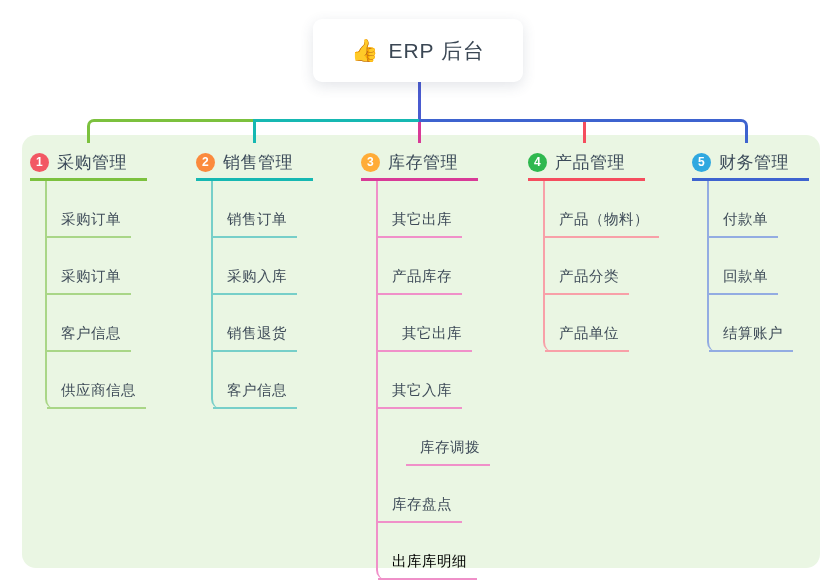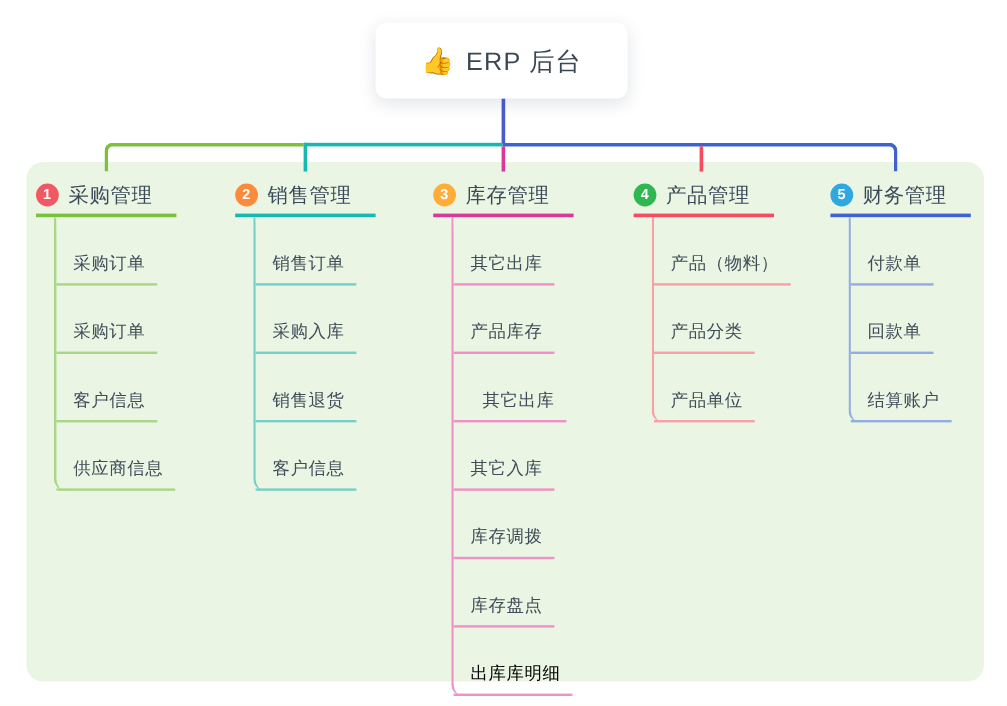--- a/index.html
+++ b/index.html
@@ -134,21 +134,21 @@
           </div>
           <div class="child-row" style="border-bottom-color: rgb(240, 144, 201);">
             <span class="child-label" style="color: rgb(63, 76, 89);">产品库存</span>
           </div>
           <div class="child-row" style="border-bottom-color: rgb(240, 144, 201); padding-left: 24px;">
             <span class="child-label" style="color: rgb(63, 76, 89);">其它出库</span>
           </div>
           <div class="child-row" style="border-bottom-color: rgb(240, 144, 201);">
             <span class="child-label" style="color: rgb(63, 76, 89);">其它入库</span>
           </div>
-          <div class="child-row" style="border-bottom-color: rgb(240, 144, 201);">
+          <div class="child-row" style="border-bottom-color: rgb(240, 144, 201); margin-left: 28px;">
             <span class="child-label" style="color: rgb(63, 76, 89);">库存调拨</span>
           </div>
           <div class="child-row" style="border-bottom-color: rgb(240, 144, 201);">
             <span class="child-label" style="color: rgb(63, 76, 89);">库存盘点</span>
           </div>
           <div class="child-row" style="border-bottom-color: rgb(240, 144, 201);">
             <span class="child-label" style="color: #000000;">出库库明细</span>
           </div>
         </div>
   </div>

